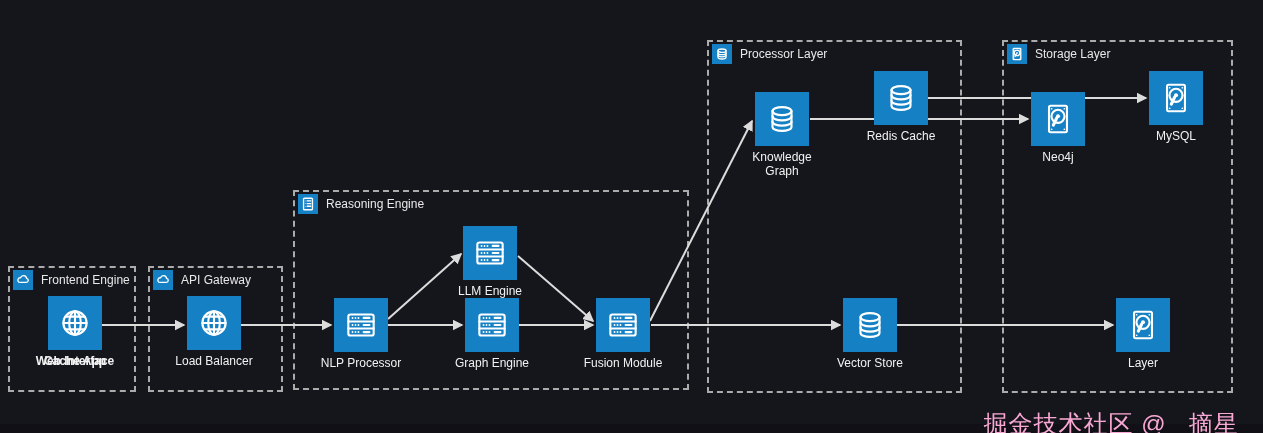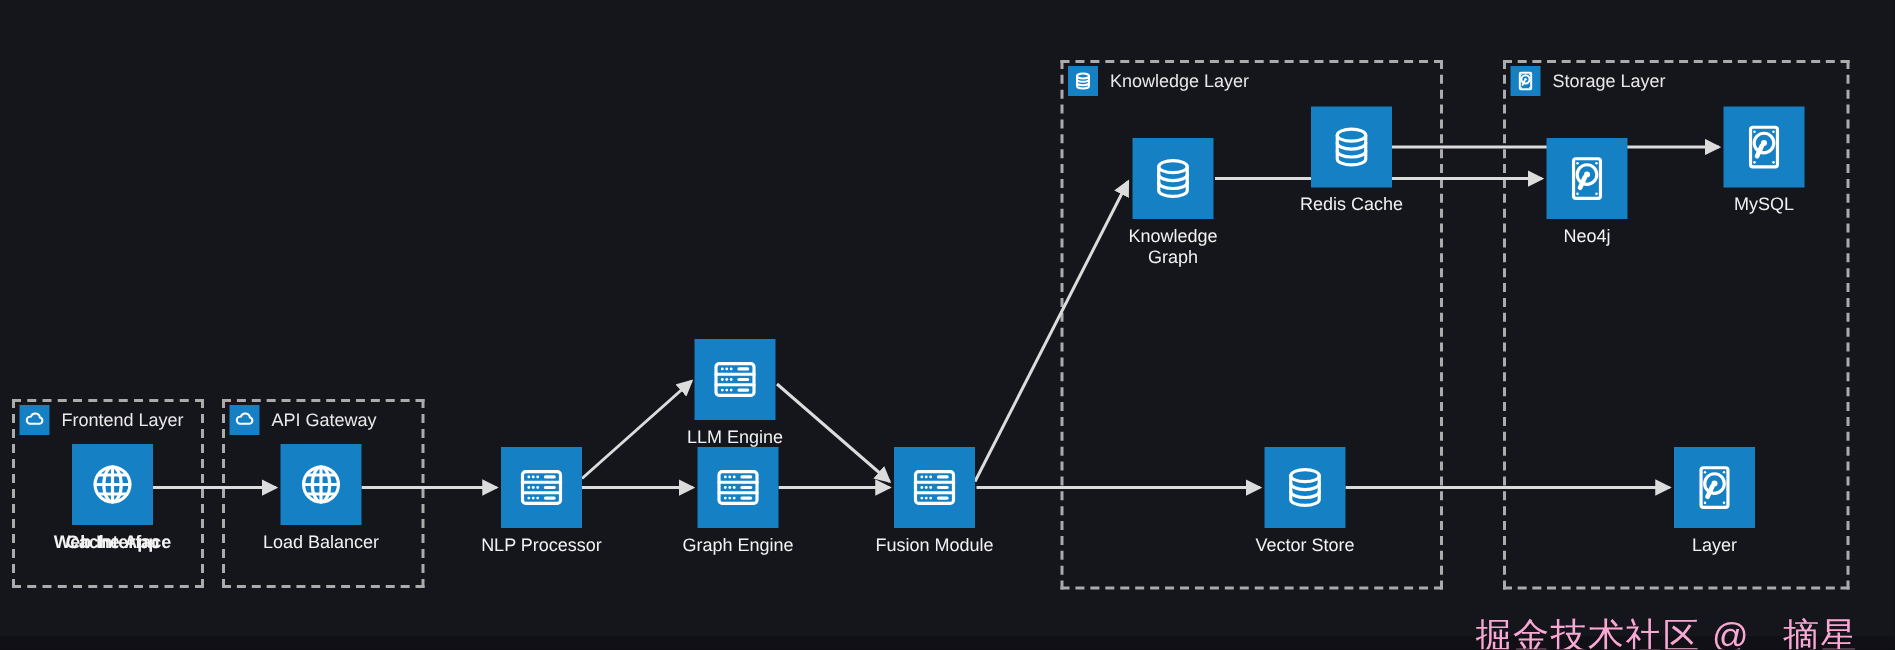--- a/index.html
+++ b/index.html
@@ -128,44 +128,54 @@
     </defs>
   </svg>
 
   <div class="layer" style="left:8px;top:266px;width:128px;height:126px">
     <div class="layer-head">
       <div class="layer-icon">
           <svg>
             <use href="#g-cloud"></use>
           </svg>
         </div>
-      <span class="layer-title">Frontend Layer</span>
+      <span class="layer-title">Frontend Engine</span>
     </div>
   </div>
 
   <div class="layer" style="left:148px;top:266px;width:135px;height:126px">
     <div class="layer-head">
       <div class="layer-icon">
           <svg>
             <use href="#g-cloud"></use>
           </svg>
         </div>
       <span class="layer-title">API Gateway</span>
     </div>
   </div>
 
+  <div class="layer" style="left:293px;top:190px;width:396px;height:200px">
+    <div class="layer-head">
+      <div class="layer-icon">
+          <svg>
+            <use href="#g-list"></use>
+          </svg>
+        </div>
+      <span class="layer-title">Reasoning Engine</span>
+    </div>
+  </div>
 
   <div class="layer" style="left:707px;top:40px;width:255px;height:353px">
     <div class="layer-head">
       <div class="layer-icon">
           <svg>
             <use href="#g-db"></use>
           </svg>
         </div>
-      <span class="layer-title">Knowledge Layer</span>
+      <span class="layer-title">Processor Layer</span>
     </div>
   </div>
 
   <div class="layer" style="left:1002px;top:40px;width:231px;height:353px">
     <div class="layer-head">
       <div class="layer-icon">
           <svg>
             <use href="#g-disk"></use>
           </svg>
         </div>

